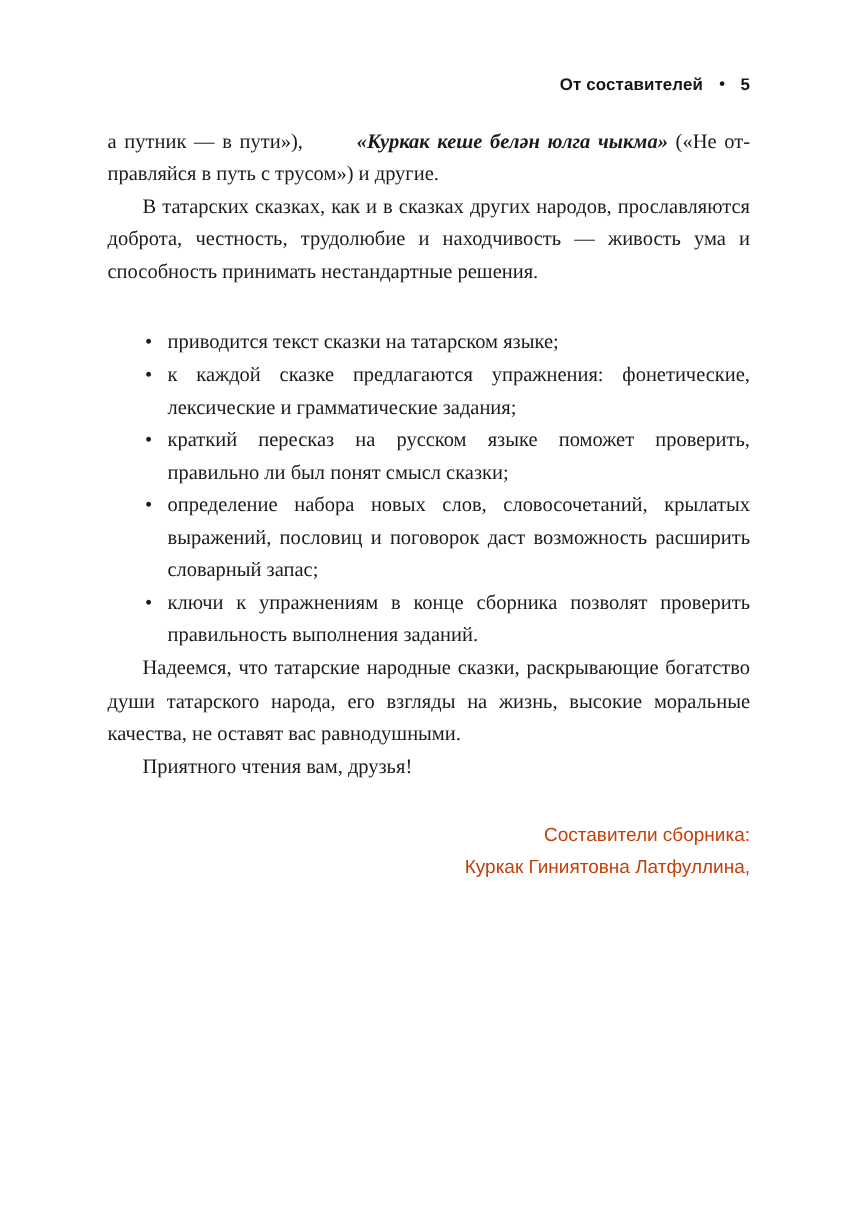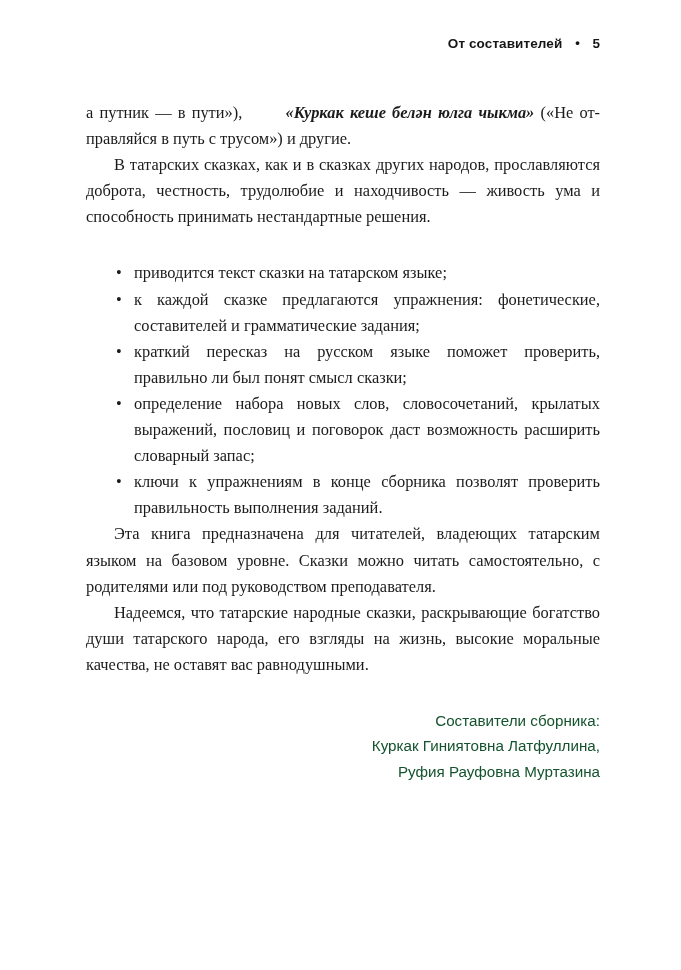--- a/index.html
+++ b/index.html
@@ -16,21 +16,21 @@
     width: 681px;
     height: 970px;
     background: #ffffff;
     overflow: hidden;
     box-sizing: border-box;
   }
 
   
   .running-head {
     position: absolute;
-    top: 36px;
+    top: 60px;
     right: 81px;
     display: flex;
     align-items: baseline;
     font-family: "Liberation Sans", "DejaVu Sans", sans-serif;
     font-weight: bold;
     font-size: 13.5px;
     letter-spacing: 0.1px;
     color: #161616;
     white-space: nowrap;
   }
@@ -110,21 +110,21 @@
     text-align: left;
   }
 
   
   .signature {
     margin-top: 30px;
     text-align: right;
     font-family: "Liberation Sans", "DejaVu Sans", sans-serif;
     font-size: 15.2px;
     line-height: 25.5px;
-    color: #14532d;
+    color: #c2410c;
   }
   .signature div {
     white-space: nowrap;
   }
 </style>
 </head>
 <body>
 
 <div class="page">
 
@@ -143,41 +143,40 @@
     <div class="gap-block"></div>
 
 
     <ul class="bullets">
       <li>
         <span class="bullet-dot">•</span>
         <span class="li-text">приводится текст сказки на татарском языке;</span>
       </li>
       <li>
         <span class="bullet-dot">•</span>
-        <span class="li-text">к каждой сказке предлагаются упражнения: фонетиче­ские, составителей и грамматические задания;</span>
+        <span class="li-text">к каждой сказке предлагаются упражнения: фонетиче­ские, лексические и грамматические задания;</span>
       </li>
       <li>
         <span class="bullet-dot">•</span>
         <span class="li-text">краткий пересказ на русском языке поможет проверить, правильно ли был понят смысл сказки;</span>
       </li>
       <li>
         <span class="bullet-dot">•</span>
         <span class="li-text">определение набора новых слов, словосочетаний, кры­латых выражений, пословиц и поговорок даст возмож­ность расширить словарный запас;</span>
       </li>
       <li>
         <span class="bullet-dot">•</span>
         <span class="li-text">ключи к упражнениям в конце сборника позволят про­верить правильность выполнения заданий.</span>
       </li>
     </ul>
 
-    <p class="para indent">Эта книга предназначена для читателей, владеющих татарским языком на базовом уровне. Сказки можно чи­тать самостоятельно, с родителями или под руководством преподавателя.</p>
 
     <p class="para indent">Надеемся, что татарские народные сказки, раскрывающие богатство души татарского народа, его взгляды на жизнь, высокие моральные качества, не оставят вас равнодушными.</p>
 
+    <p class="para closing-line">Приятного чтения вам, друзья!</p>
 
     <div class="signature">
       <div>Составители сборника:</div>
       <div>Куркак Гиниятовна Латфуллина,</div>
-      <div>Руфия Рауфовна Муртазина</div>
     </div>
 
   </div>
 </div>
 
 </body></html>

